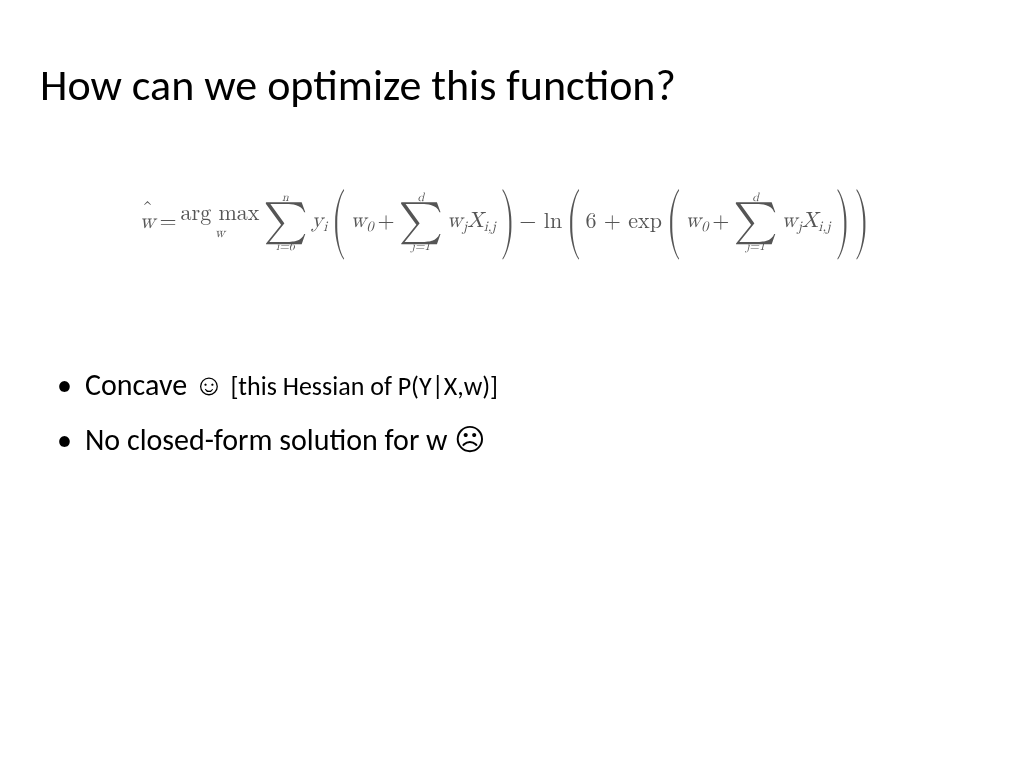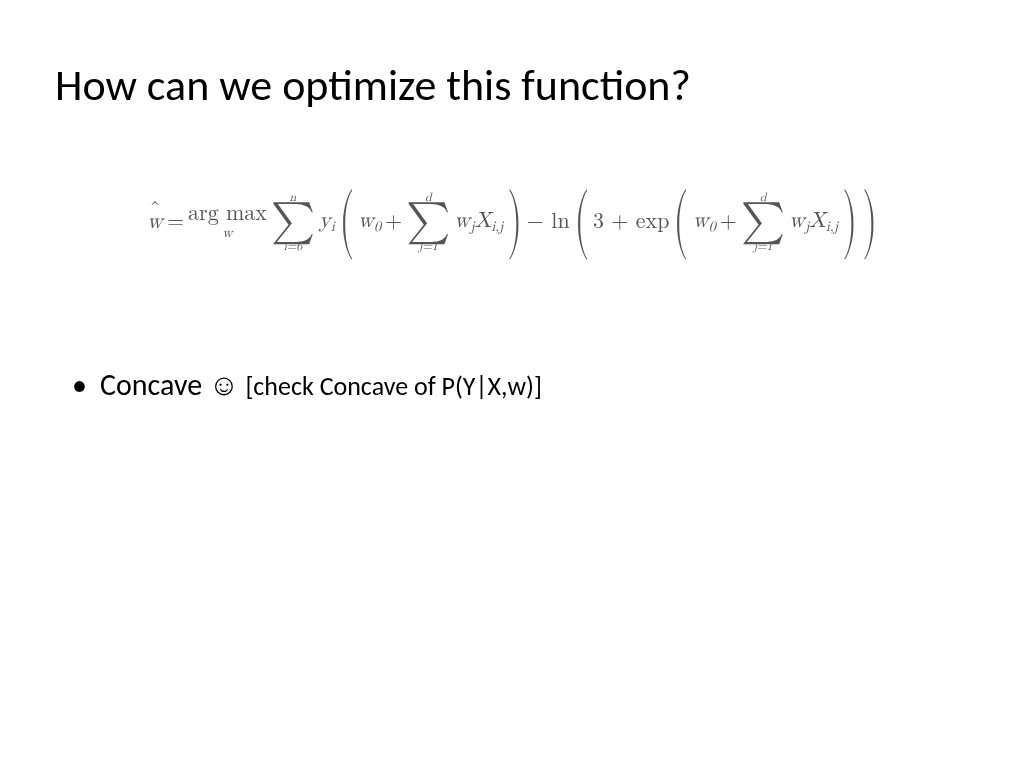--- a/index.html
+++ b/index.html
@@ -1,21 +1,21 @@
 <!DOCTYPE html>
 <html><head>
 <meta charset="utf-8">
 <style>
   * { margin: 0; padding: 0; box-sizing: border-box; }
   html, body { width: 1024px; height: 768px; background: #ffffff; font-family: Calibri, "Segoe UI", Arial, sans-serif; color: #000; }
   .slide {
     width: 1024px;
     height: 648px;
     position: relative;
-    padding: 60px 55px 40px 55px;
+    padding: 60px 55px 40px 40px;
   }
   .title {
     font-size: 44px;
     font-weight: 400;
     line-height: 1.15;
     letter-spacing: 0px;
     margin-bottom: 80px;
   }
   .formula-wrap {
     width: 100%;
@@ -114,38 +114,41 @@
         <span class="top">d</span>
         <span class="bigop">∑</span>
         <span class="bot">j=1</span>
       </span>
       <span>
         <span class="it">w</span><span class="sub">j</span><span class="it">X</span><span class="sub">i,j</span>
       </span>
       <span class="paren">)</span>
       <span> − ln </span>
       <span class="paren">(</span>
-      <span>3 + exp </span>
+      <span>6 + exp </span>
       <span class="paren">(</span>
       <span>
         <span class="it">w</span><span class="sub">0</span>
       </span>
       <span> + </span>
       <span class="stack sum">
         <span class="top">d</span>
         <span class="bigop">∑</span>
         <span class="bot">j=1</span>
       </span>
       <span>
         <span class="it">w</span><span class="sub">j</span><span class="it">X</span><span class="sub">i,j</span>
       </span>
       <span class="paren">)</span>
       <span class="paren">)</span>
     </span>
   </div>
 
   <ul class="bullets">
     <li>
-      <span>Concave </span><span class="emoji">☺</span><span class="smaller"> [check Concave of P(Y|X,w)]</span>
+      <span>Concave </span><span class="emoji">☺</span><span class="smaller"> [this Hessian of P(Y|X,w)]</span>
+    </li>
+    <li>
+      <span>No closed-form solution for w </span><span class="emoji">☹</span><span></span>
     </li>
   </ul>
 
 </div>
 
 </body></html>

